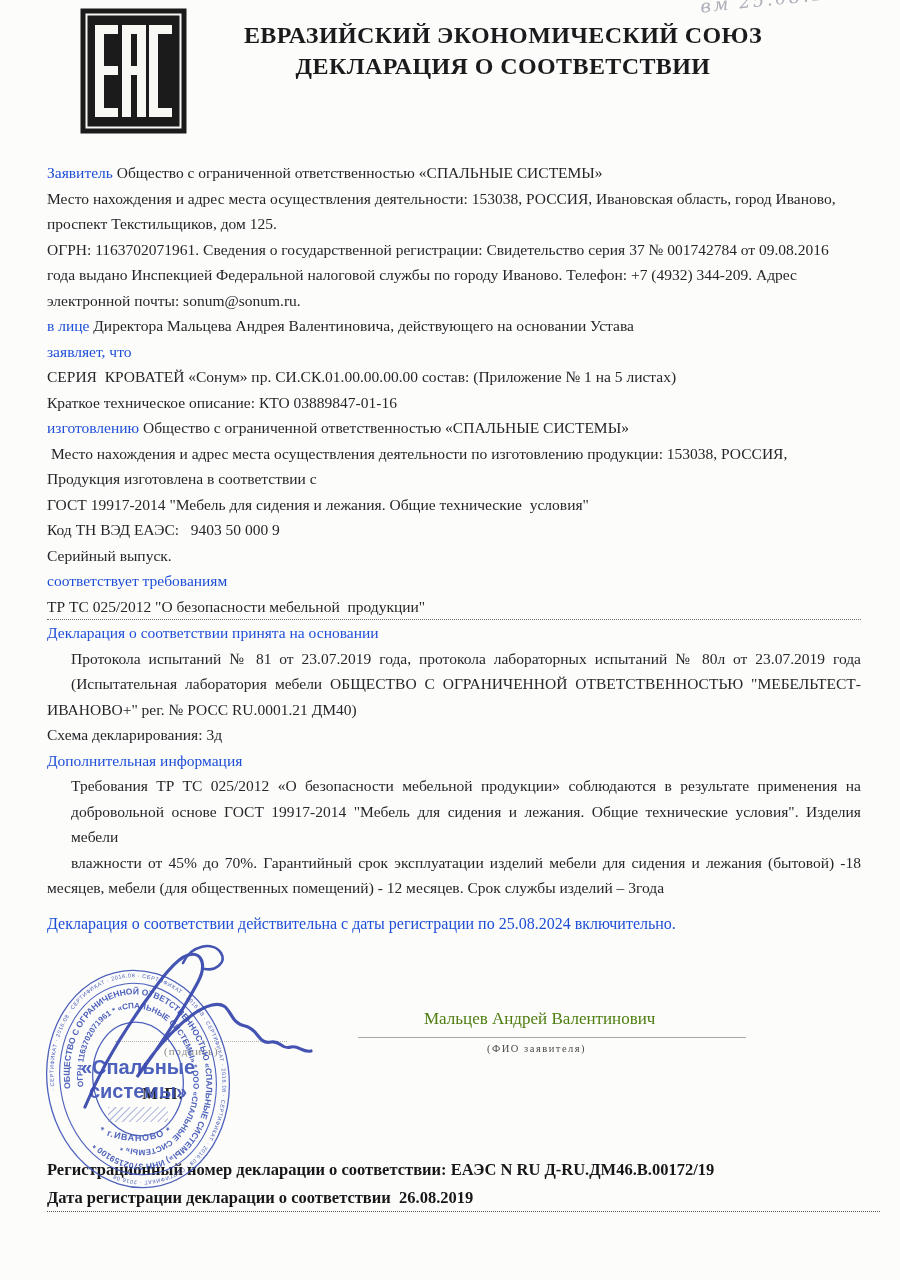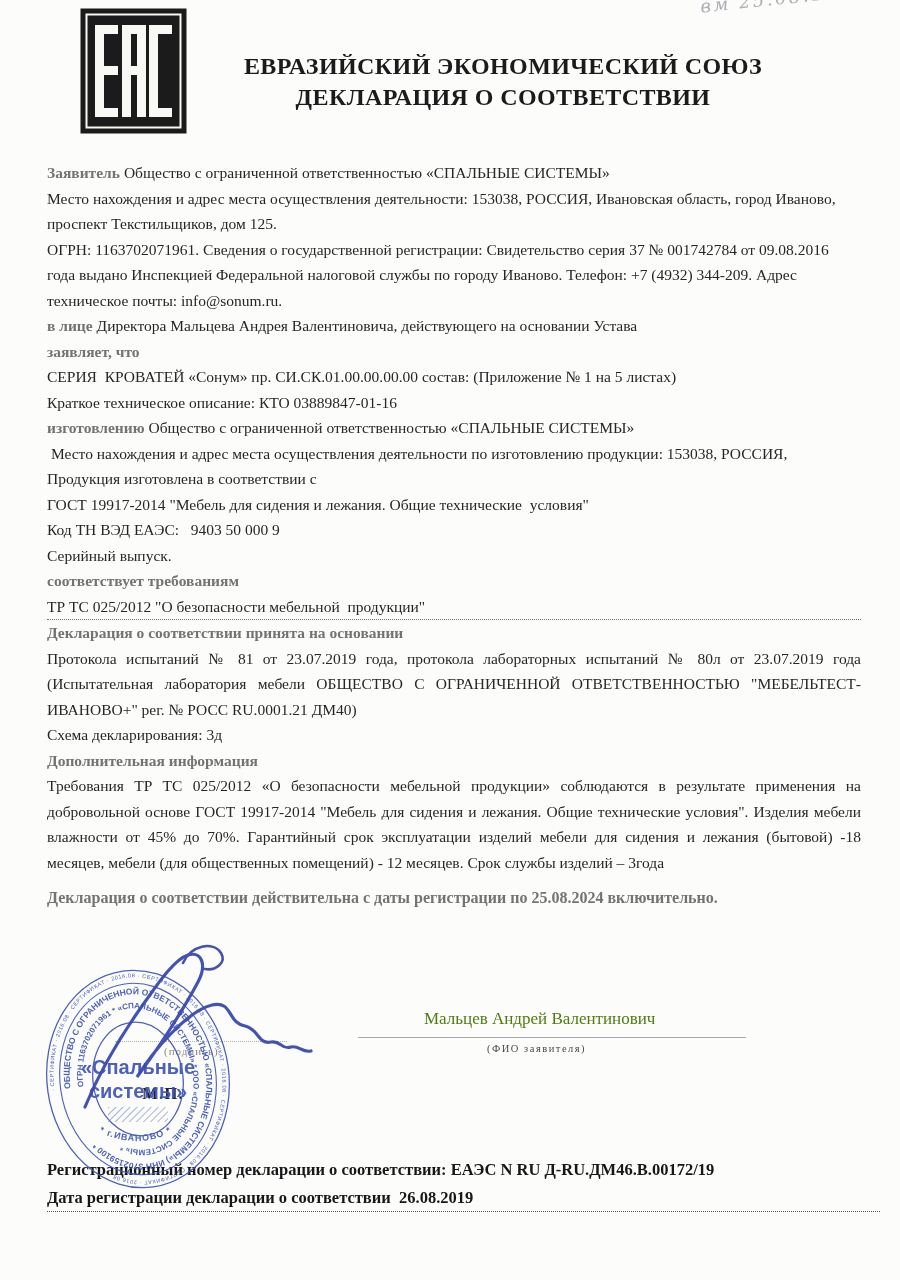--- a/index.html
+++ b/index.html
@@ -5,32 +5,32 @@
   html,body{margin:0;padding:0;background:#e8e8e8;}
   .page{
     position:relative;width:900px;height:1280px;margin:0 auto;
     background:#fcfcfa;overflow:hidden;
     font-family:"Liberation Serif",serif;color:#26262a;
   }
   
   #eac-logo{position:absolute;left:80px;top:8px;width:107px;height:126px;}
   .title-block{
     position:absolute;left:228px;top:20px;width:550px;text-align:center;
-    font-weight:bold;font-size:24px;line-height:31px;color:#1b1b1d;letter-spacing:.4px;margin-top:31px;
+    font-weight:bold;font-size:24px;line-height:31px;color:#1b1b1d;letter-spacing:.4px;
   }
   .handwritten{
     position:absolute;left:700px;top:-12px;transform:rotate(-6deg);
     font-family:"DejaVu Serif",serif;font-style:italic;font-size:18px;
     letter-spacing:2.5px;color:#9b9ca8;opacity:.8;
   }
   
   .doc-body{position:absolute;left:47px;top:160px;width:814px;font-size:15.5px;line-height:25.5px;z-index:2;}
   .line{white-space:pre;}
-  .line .lead{font-weight:bold;color:#737373;}
-  .line.jl{white-space:normal;text-align:justify;text-align-last:justify;}
+  .line .lead{font-weight:normal;color:#1d4ed8;}
+  .line.jl{white-space:normal;text-align:justify;text-align-last:justify;margin-left:24px;}
   .line.dotted{border-bottom:1.5px dotted #70706a;}
   .line.gl{margin-top:10px;}
   .line.gl .lead{font-size:16px;}
   
   .podpis-line{position:absolute;left:115px;top:1041px;width:172px;border-top:1px dotted #b3b3aa;z-index:1;}
   .podpis-label{position:absolute;left:164px;top:1045px;font-size:11px;letter-spacing:1px;color:#8a8a84;z-index:2;}
   .mp-label{position:absolute;left:142px;top:1084px;font-size:17px;color:#222;z-index:2;letter-spacing:1px;font-weight:bold;}
   .fio-name{position:absolute;left:424px;top:1009px;font-size:17px;color:#4d7c0f;z-index:2;}
   .fio-line{position:absolute;left:358px;top:1037px;width:388px;height:1px;background:#a9a9a2;z-index:2;}
   .fio-label{position:absolute;left:487px;top:1043px;font-size:10.5px;letter-spacing:1.5px;color:#4c4c4c;z-index:2;}
@@ -72,21 +72,21 @@
   </div>
 
   <div class="handwritten">вм 25.08.19.</div>
 
   <div class="doc-body">
       <div class="line"><span class="lead">Заявитель</span><span class="txt"> Общество с ограниченной ответственностью «СПАЛЬНЫЕ СИСТЕМЫ»</span></div>
       <div class="line"><span class="txt">Место нахождения и адрес места осуществления деятельности: 153038, РОССИЯ, Ивановская область, город Иваново,</span></div>
       <div class="line"><span class="txt">проспект Текстильщиков, дом 125.</span></div>
       <div class="line"><span class="txt">ОГРН: 1163702071961. Сведения о государственной регистрации: Свидетельство серия 37 № 001742784 от 09.08.2016</span></div>
       <div class="line"><span class="txt">года выдано Инспекцией Федеральной налоговой службы по городу Иваново. Телефон: +7 (4932) 344-209. Адрес</span></div>
-      <div class="line"><span class="txt">техническое почты: info@sonum.ru.</span></div>
+      <div class="line"><span class="txt">электронной почты: sonum@sonum.ru.</span></div>
       <div class="line"><span class="lead">в лице</span><span class="txt"> Директора Мальцева Андрея Валентиновича, действующего на основании Устава</span></div>
       <div class="line"><span class="lead">заявляет, что</span></div>
       <div class="line"><span class="txt">СЕРИЯ  КРОВАТЕЙ «Сонум» пр. СИ.СК.01.00.00.00.00 состав: (Приложение № 1 на 5 листах)</span></div>
       <div class="line"><span class="txt">Краткое техническое описание: КТО 03889847-01-16</span></div>
       <div class="line"><span class="lead">изготовлению</span><span class="txt"> Общество с ограниченной ответственностью «СПАЛЬНЫЕ СИСТЕМЫ»</span></div>
       <div class="line"><span class="txt"> Место нахождения и адрес места осуществления деятельности по изготовлению продукции: 153038, РОССИЯ,</span></div>
       <div class="line"><span class="txt">Продукция изготовлена в соответствии с</span></div>
       <div class="line"><span class="txt">ГОСТ 19917-2014 "Мебель для сидения и лежания. Общие технические  условия"</span></div>
       <div class="line"><span class="txt">Код ТН ВЭД ЕАЭС:   9403 50 000 9</span></div>
       <div class="line"><span class="txt">Серийный выпуск.</span></div>

